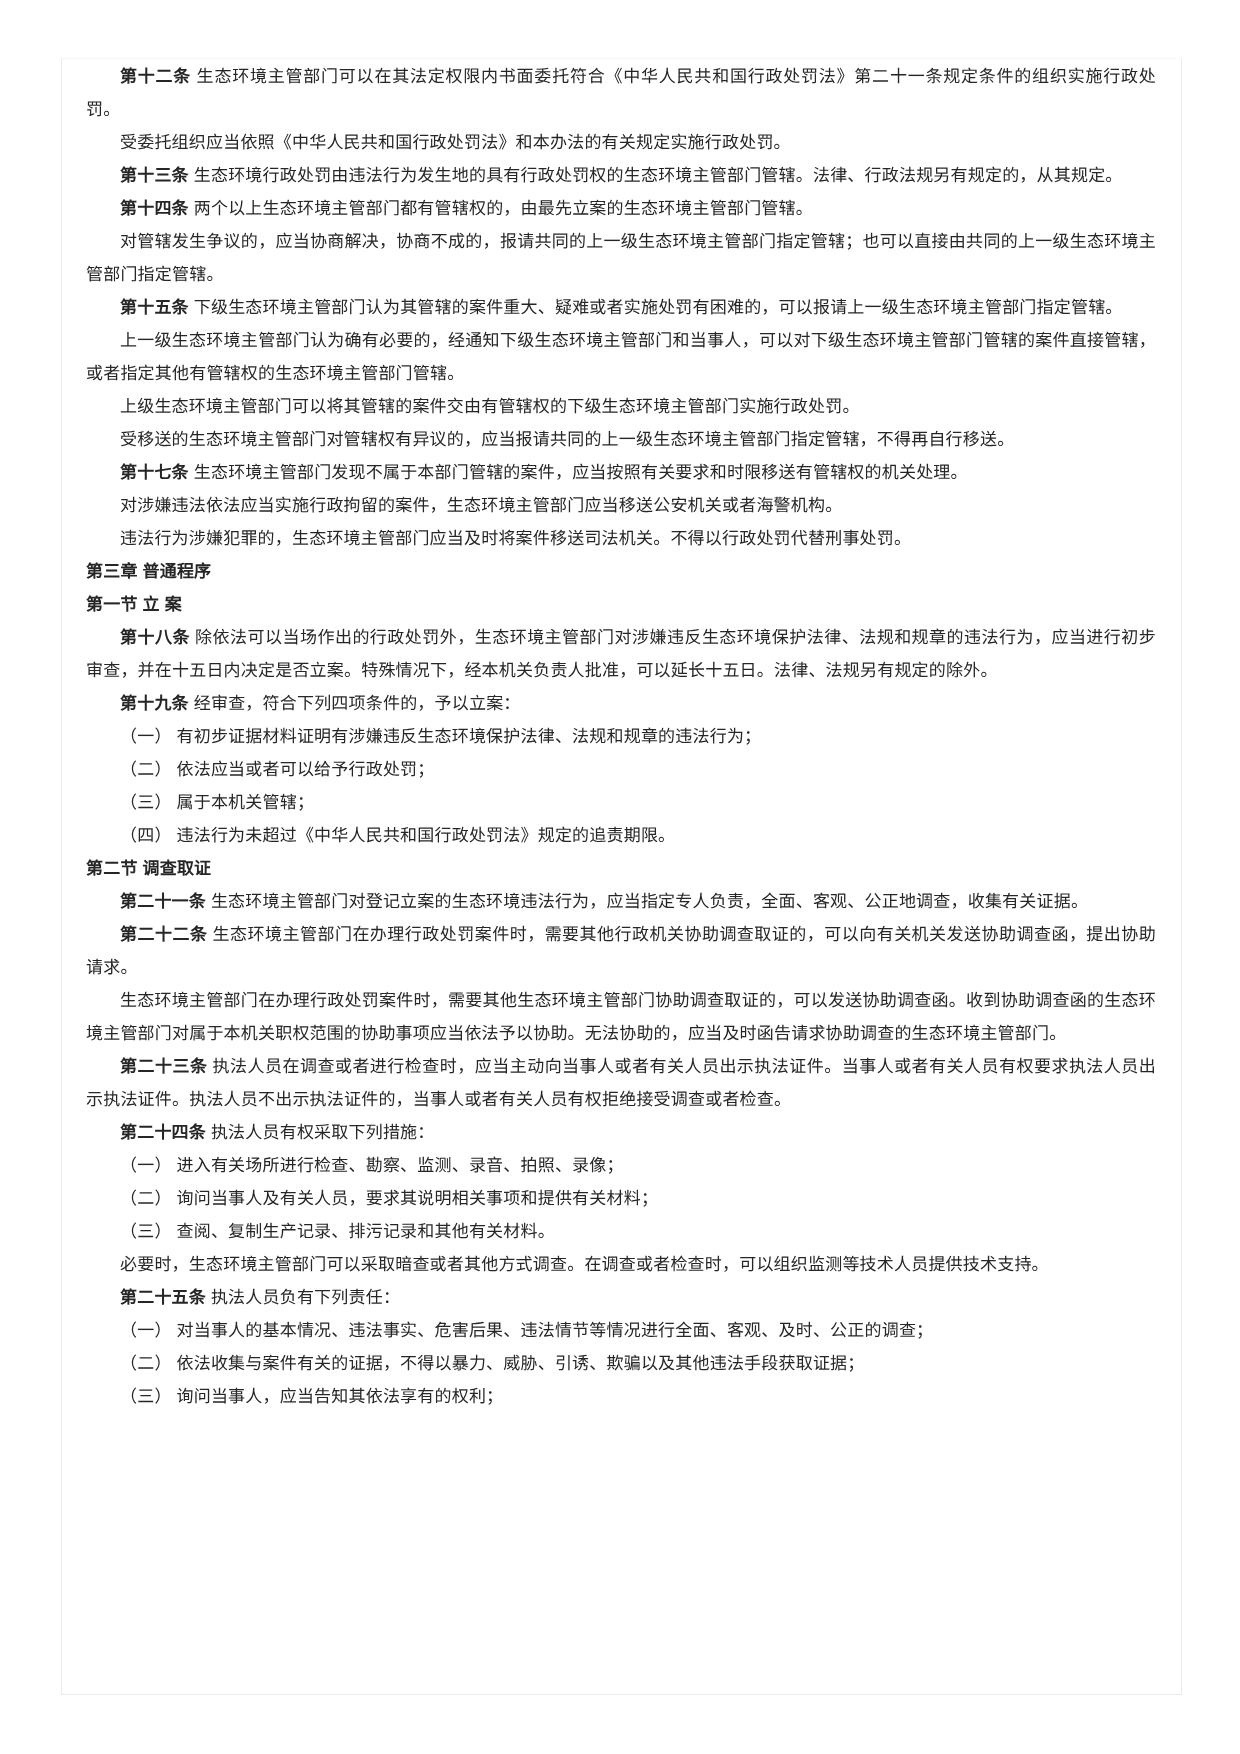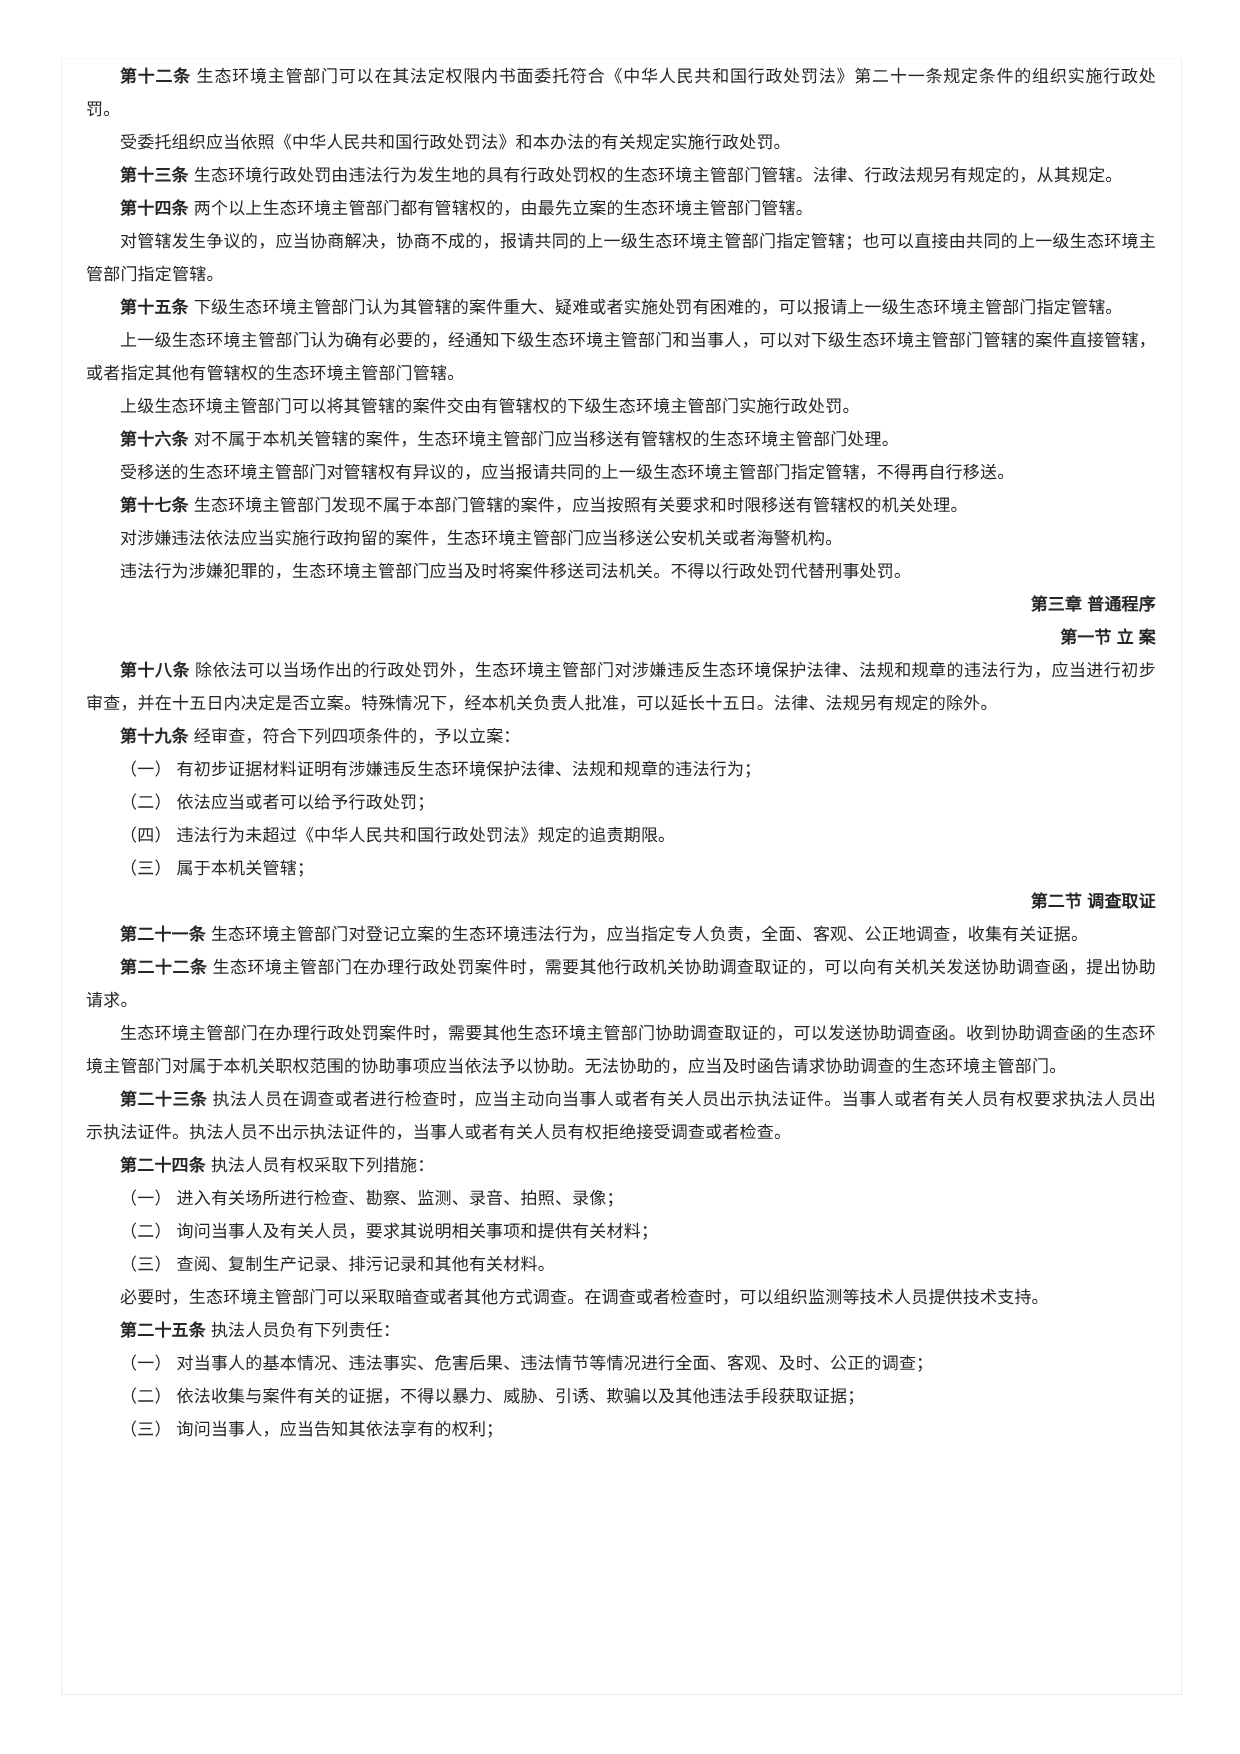--- a/index.html
+++ b/index.html
@@ -35,21 +35,21 @@
     line-height: 33px;
     letter-spacing: 0.2px;
   }
   .content p {
     margin: 0;
     text-indent: 2em;
     text-align: justify;
   }
   .content p.chapter,
   .content p.section {
-    text-align: right;
+    text-align: left;
     text-indent: 0;
     font-weight: bold;
   }
   .content .article-num {
     font-weight: bold;
   }
 </style>
 </head>
 <body>
 
@@ -57,33 +57,32 @@
   <div class="page">
     <div class="content" id="doc-content">
         <p class="article"><span class="article-num">第十二条</span> 生态环境主管部门可以在其法定权限内书面委托符合《中华人民共和国行政处罚法》第二十一条规定条件的组织实施行政处罚。</p>
         <p class="body">受委托组织应当依照《中华人民共和国行政处罚法》和本办法的有关规定实施行政处罚。</p>
         <p class="article"><span class="article-num">第十三条</span> 生态环境行政处罚由违法行为发生地的具有行政处罚权的生态环境主管部门管辖。法律、行政法规另有规定的，从其规定。</p>
         <p class="article"><span class="article-num">第十四条</span> 两个以上生态环境主管部门都有管辖权的，由最先立案的生态环境主管部门管辖。</p>
         <p class="body">对管辖发生争议的，应当协商解决，协商不成的，报请共同的上一级生态环境主管部门指定管辖；也可以直接由共同的上一级生态环境主管部门指定管辖。</p>
         <p class="article"><span class="article-num">第十五条</span> 下级生态环境主管部门认为其管辖的案件重大、疑难或者实施处罚有困难的，可以报请上一级生态环境主管部门指定管辖。</p>
         <p class="body">上一级生态环境主管部门认为确有必要的，经通知下级生态环境主管部门和当事人，可以对下级生态环境主管部门管辖的案件直接管辖，或者指定其他有管辖权的生态环境主管部门管辖。</p>
         <p class="body">上级生态环境主管部门可以将其管辖的案件交由有管辖权的下级生态环境主管部门实施行政处罚。</p>
-        <p class="article"><span class="article-num">第十六条</span> 对不属于本机关管辖的案件，生态环境主管部门应当移送有管辖权的生态环境主管部门处理。</p>
         <p class="body">受移送的生态环境主管部门对管辖权有异议的，应当报请共同的上一级生态环境主管部门指定管辖，不得再自行移送。</p>
         <p class="article"><span class="article-num">第十七条</span> 生态环境主管部门发现不属于本部门管辖的案件，应当按照有关要求和时限移送有管辖权的机关处理。</p>
         <p class="body">对涉嫌违法依法应当实施行政拘留的案件，生态环境主管部门应当移送公安机关或者海警机构。</p>
         <p class="body">违法行为涉嫌犯罪的，生态环境主管部门应当及时将案件移送司法机关。不得以行政处罚代替刑事处罚。</p>
         <p class="chapter">第三章 普通程序</p>
         <p class="section">第一节 立 案</p>
         <p class="article"><span class="article-num">第十八条</span> 除依法可以当场作出的行政处罚外，生态环境主管部门对涉嫌违反生态环境保护法律、法规和规章的违法行为，应当进行初步审查，并在十五日内决定是否立案。特殊情况下，经本机关负责人批准，可以延长十五日。法律、法规另有规定的除外。</p>
         <p class="article"><span class="article-num">第十九条</span> 经审查，符合下列四项条件的，予以立案：</p>
         <p class="item">（一） 有初步证据材料证明有涉嫌违反生态环境保护法律、法规和规章的违法行为；</p>
         <p class="item">（二） 依法应当或者可以给予行政处罚；</p>
+        <p class="item">（三） 属于本机关管辖；</p>
         <p class="item">（四） 违法行为未超过《中华人民共和国行政处罚法》规定的追责期限。</p>
-        <p class="item">（三） 属于本机关管辖；</p>
         <p class="section">第二节 调查取证</p>
         <p class="article"><span class="article-num">第二十一条</span> 生态环境主管部门对登记立案的生态环境违法行为，应当指定专人负责，全面、客观、公正地调查，收集有关证据。</p>
         <p class="article"><span class="article-num">第二十二条</span> 生态环境主管部门在办理行政处罚案件时，需要其他行政机关协助调查取证的，可以向有关机关发送协助调查函，提出协助请求。</p>
         <p class="body">生态环境主管部门在办理行政处罚案件时，需要其他生态环境主管部门协助调查取证的，可以发送协助调查函。收到协助调查函的生态环境主管部门对属于本机关职权范围的协助事项应当依法予以协助。无法协助的，应当及时函告请求协助调查的生态环境主管部门。</p>
         <p class="article"><span class="article-num">第二十三条</span> 执法人员在调查或者进行检查时，应当主动向当事人或者有关人员出示执法证件。当事人或者有关人员有权要求执法人员出示执法证件。执法人员不出示执法证件的，当事人或者有关人员有权拒绝接受调查或者检查。</p>
         <p class="article"><span class="article-num">第二十四条</span> 执法人员有权采取下列措施：</p>
         <p class="item">（一） 进入有关场所进行检查、勘察、监测、录音、拍照、录像；</p>
         <p class="item">（二） 询问当事人及有关人员，要求其说明相关事项和提供有关材料；</p>
         <p class="item">（三） 查阅、复制生产记录、排污记录和其他有关材料。</p>
         <p class="body">必要时，生态环境主管部门可以采取暗查或者其他方式调查。在调查或者检查时，可以组织监测等技术人员提供技术支持。</p>

